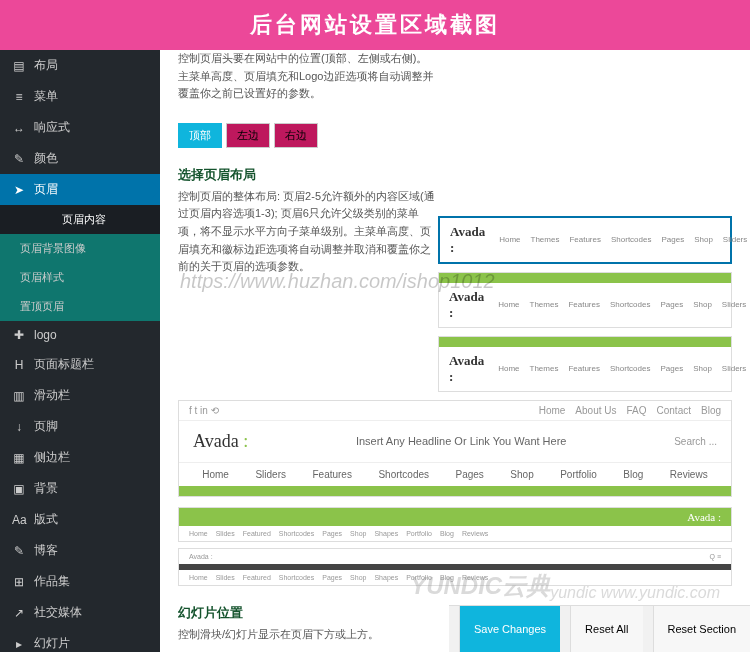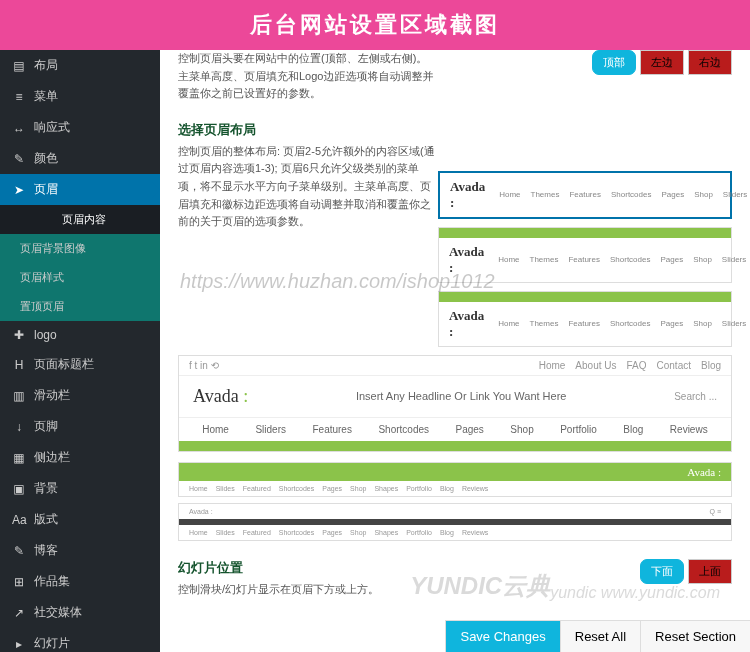--- a/index.html
+++ b/index.html
@@ -8,26 +8,26 @@
 .layout { display: flex; height: calc(100% - 45px); }
 .sidebar { width: 160px; background: #23282d; color: #eee; overflow-y: auto; flex-shrink: 0; }
 .sidebar ul { list-style: none; }
 .sidebar li { padding: 7px 12px; font-size: 12px; cursor: pointer; display: flex; align-items: center; gap: 8px; color: #ccc; }
 .sidebar li.active { background: #0073aa; color: #fff; position: relative; }
 .sidebar li.active::after { content: ""; position: absolute; right: -8px; top: 50%; transform: translateY(-50%); border: 8px solid transparent; border-left-color: #0073aa; }
 .sidebar li.sub { padding-left: 20px; background: #0f766e; font-size: 11px; }
 .sidebar li.sub.current { background: #1a1e23; color: #fff; font-weight: normal; justify-content: center; }
 .sidebar .icon { width: 14px; display: inline-block; text-align: center; font-size: 12px; }
 .content { flex: 1; padding: 0 18px 60px 18px; overflow-y: auto; background: #fff; position: relative; }
-.section { margin-bottom: 18px; }
+.section { margin-bottom: 18px; flex-direction: column; }
 .desc { color: #555; font-size: 11px; line-height: 1.6; max-width: 260px; }
 .title { font-size: 13px; font-weight: bold; margin-bottom: 4px; color: #14532d; }
 .opt-row { display: flex; gap: 4px; }
-.opt-btn { border: 1px solid #ccc; padding: 4px 10px; font-size: 11px; background: #b91c1c; cursor: pointer; }
-.opt-btn.sel { background: #0fb5dd; color: #fff; border-color: #0fb5dd; border-radius: 7px; }
+.opt-btn { border: 1px solid #ccc; padding: 4px 10px; font-size: 11px; background: #be185d; cursor: pointer; }
+.opt-btn.sel { background: #0fb5dd; color: #fff; border-color: #0fb5dd; }
 .row-split { display: flex; gap: 20px; align-items: flex-start; }
 .row-split .left { flex: 1; }
 .header-previews { margin-top: 8px; }
 .hp { border: 1px solid #ddd; margin-bottom: 8px; font-size: 9px; }
 .hp.sel { border: 2px solid #0073aa; }
 .hp-top { display: flex; align-items: center; padding: 6px 10px; gap: 14px; }
 .hp-brand { font-family: Georgia, serif; font-size: 13px; color: #333; font-weight: bold; }
 .hp-nav { display: flex; gap: 10px; color: #888; font-size: 8px; margin-left: auto; }
 .hp-bar { background: #8bc34a; height: 10px; }
 .hp-bar.dark { background: #444; }
@@ -37,21 +37,21 @@
 .hp-wide .mid { display: flex; align-items: center; padding: 10px 14px; gap: 14px; }
 .hp-wide .brand { font-family: Georgia, serif; font-size: 18px; color: #333; }
 .hp-wide .brand i { color: #8bc34a; font-style: normal; }
 .hp-wide .tagline { flex: 1; text-align: center; color: #666; font-size: 11px; }
 .hp-wide .search { color: #999; font-size: 10px; }
 .hp-wide .menu { display: flex; justify-content: space-around; padding: 6px 10px; border-top: 1px solid #eee; color: #666; font-size: 10px; }
 .hp-small { border: 1px solid #ddd; margin-bottom: 6px; font-size: 8px; }
 .hp-small .bar { background: #8bc34a; text-align: right; padding: 3px 10px; color: #fff; font-family: Georgia, serif; font-size: 11px; }
 .hp-small .row { display: flex; gap: 8px; padding: 4px 10px; color: #999; font-size: 7px; }
 .footer-bar { position: absolute; bottom: 0; right: 0; display: flex; gap: 0; background: #f1f1f1; border-top: 1px solid #ddd; }
-.footer-bar button { border: none; padding: 8px 14px; font-size: 13px; cursor: pointer; background: #f7f7f7; border-left: 1px solid #ddd; }
+.footer-bar button { border: none; padding: 17px 14px; font-size: 11px; cursor: pointer; background: #f7f7f7; border-left: 1px solid #ddd; margin-left: 10px; }
 .footer-bar button.primary { background: #0fb5dd; color: #fff; }
 .watermark { position: absolute; top: 270px; left: 180px; color: rgba(0,0,0,0.22); font-size: 20px; font-style: italic; pointer-events: none; z-index: 5; }
 .watermark2 { position: absolute; bottom: 50px; right: 30px; color: rgba(150,150,150,0.35); font-size: 24px; font-style: italic; pointer-events: none; z-index: 5; display: flex; flex-direction: row; align-items: flex-end; }
 .watermark2 .big { font-size: 24px; font-weight: bold; }
 .watermark2 .sm { font-size: 16px; font-style: italic; }
 </style>
 </head>
 <body>
 
 <div class="header-banner">后台网站设置区域截图</div>

